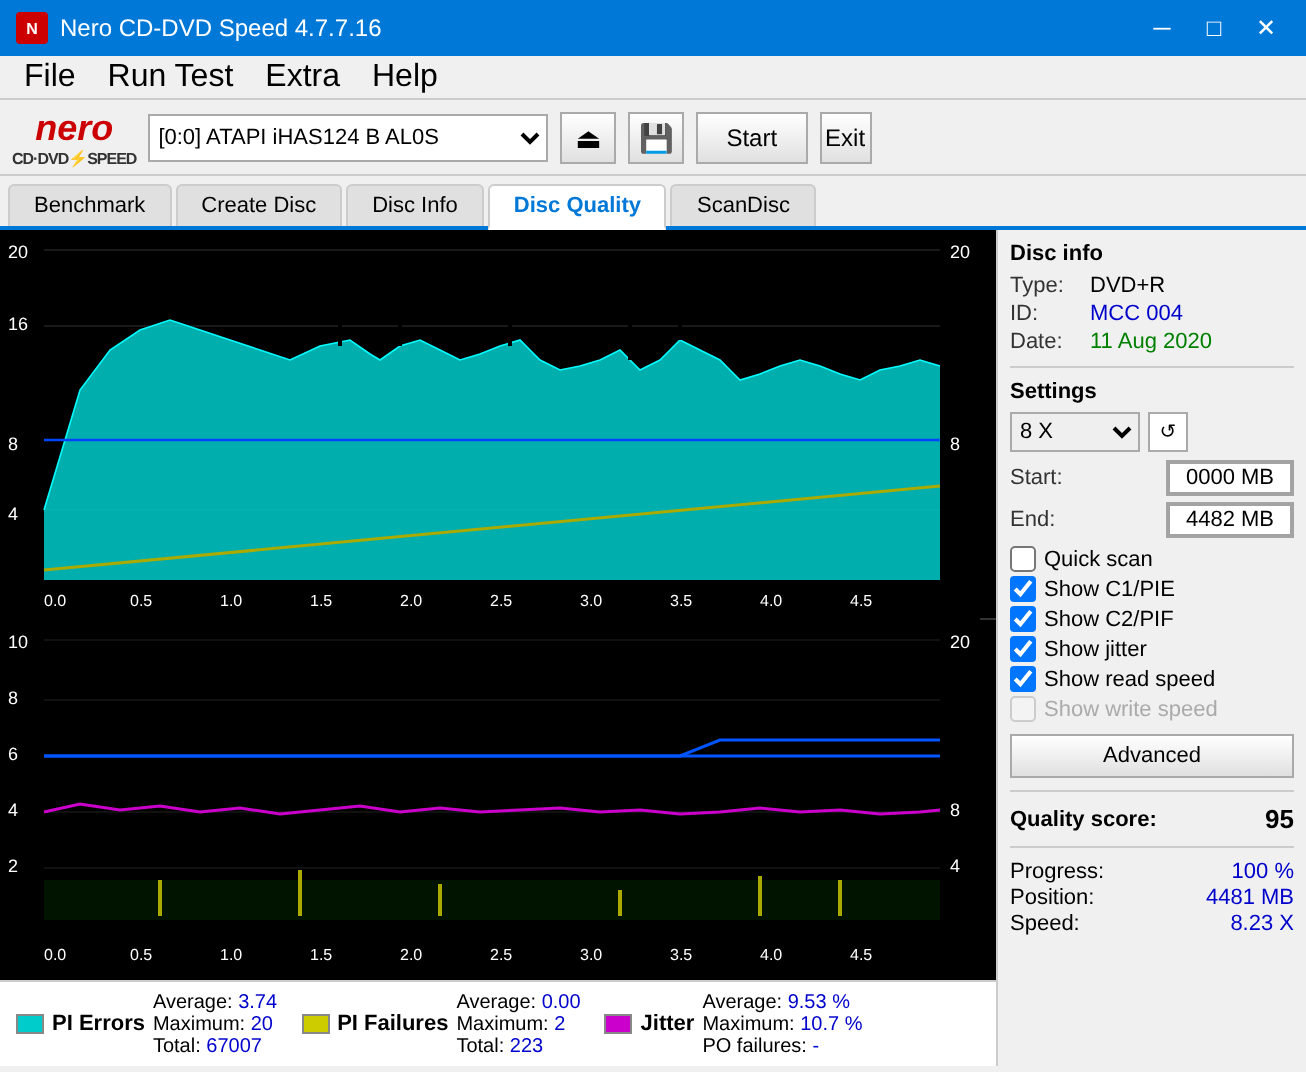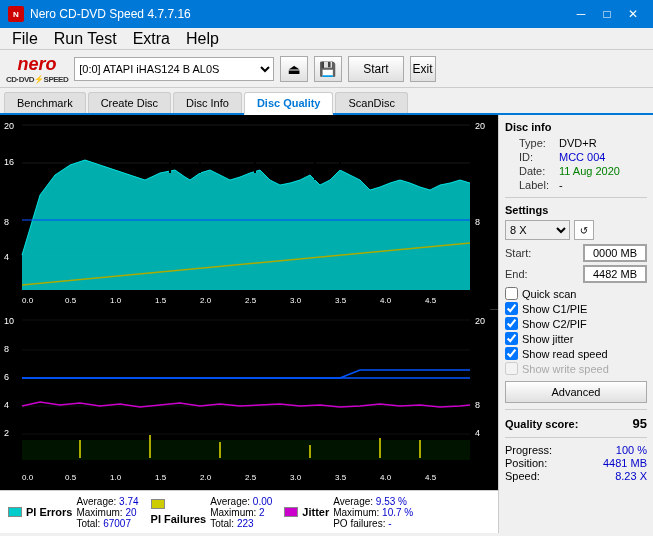--- a/index.html
+++ b/index.html
@@ -34,21 +34,21 @@
     
     .chart-container { flex: 1; padding: 0; background: white; display: flex; flex-direction: column; }
 
     
     .panel { display: flex; flex: 1; }
 
     
     .right-panel { width: 155px; min-width: 155px; background: #f0f0f0; border-left: 1px solid #ccc; padding: 6px; font-size: 11px; overflow-y: auto; }
     .section-title { font-weight: bold; margin-bottom: 4px; color: #000; }
     .info-row { display: flex; margin-bottom: 2px; }
-    .info-label { color: #333; min-width: 40px; margin-left: 14px; }
+    .info-label { color: #333; min-width: 40px; }
     .info-value { color: #000; }
     .info-value.blue { color: #0000cc; }
     .info-value.green { color: #008000; }
     .divider { border-top: 1px solid #ccc; margin: 6px 0; }
     .settings-row { display: flex; align-items: center; gap: 4px; margin-bottom: 4px; }
     .settings-select { height: 20px; width: 65px; font-size: 11px; border: 1px solid #aaa; }
     .settings-icon-btn { width: 20px; height: 20px; border: 1px solid #aaa; background: white; cursor: pointer; display: flex; align-items: center; justify-content: center; font-size: 10px; }
     .input-row { display: flex; align-items: center; justify-content: space-between; margin-bottom: 3px; }
     .input-label { color: #333; }
     .input-box { width: 64px; height: 18px; border: 2px solid #a3a3a3; font-size: 11px; text-align: center; background: white; }
@@ -224,21 +224,21 @@
           <span style="font-weight:bold;">PI Errors</span>
         </div>
         <div style="font-size:10px;margin-top:1px;">
           <div><span>Average:</span> <span style="color:#0000cc;">3.74</span></div>
           <div><span>Maximum:</span> <span style="color:#0000cc;">20</span></div>
           <div><span>Total:</span> <span style="color:#0000cc;">67007</span></div>
         </div>
       </div>
 
       <div class="legend-item">
-        <div style="display:flex;align-items:flex-start;gap:4px;flex-direction:column;">
+        <div style="display:flex;align-items:center;gap:4px;">
           <div class="legend-color" style="background:#cccc00;width:14px;height:10px;border:1px solid #888;"></div>
           <span style="font-weight:bold;">PI Failures</span>
         </div>
         <div style="font-size:10px;margin-top:1px;">
           <div><span>Average:</span> <span style="color:#0000cc;">0.00</span></div>
           <div><span>Maximum:</span> <span style="color:#0000cc;">2</span></div>
           <div><span>Total:</span> <span style="color:#0000cc;">223</span></div>
         </div>
       </div>
 
@@ -264,24 +264,20 @@
         <span class="info-label">Type:</span>
         <span class="info-value">DVD+R</span>
       </div>
       <div class="info-row">
         <span class="info-label">ID:</span>
         <span class="info-value blue">MCC 004</span>
       </div>
       <div class="info-row">
         <span class="info-label">Date:</span>
         <span class="info-value green">11 Aug 2020</span>
-      </div>
-      <div class="info-row">
-        <span class="info-label">Label:</span>
-        <span class="info-value">-</span>
       </div>
     </div>
 
     <div class="divider"></div>
 
     
     <div>
       <div class="section-title">Settings</div>
       <div class="settings-row">
         <select class="settings-select">

